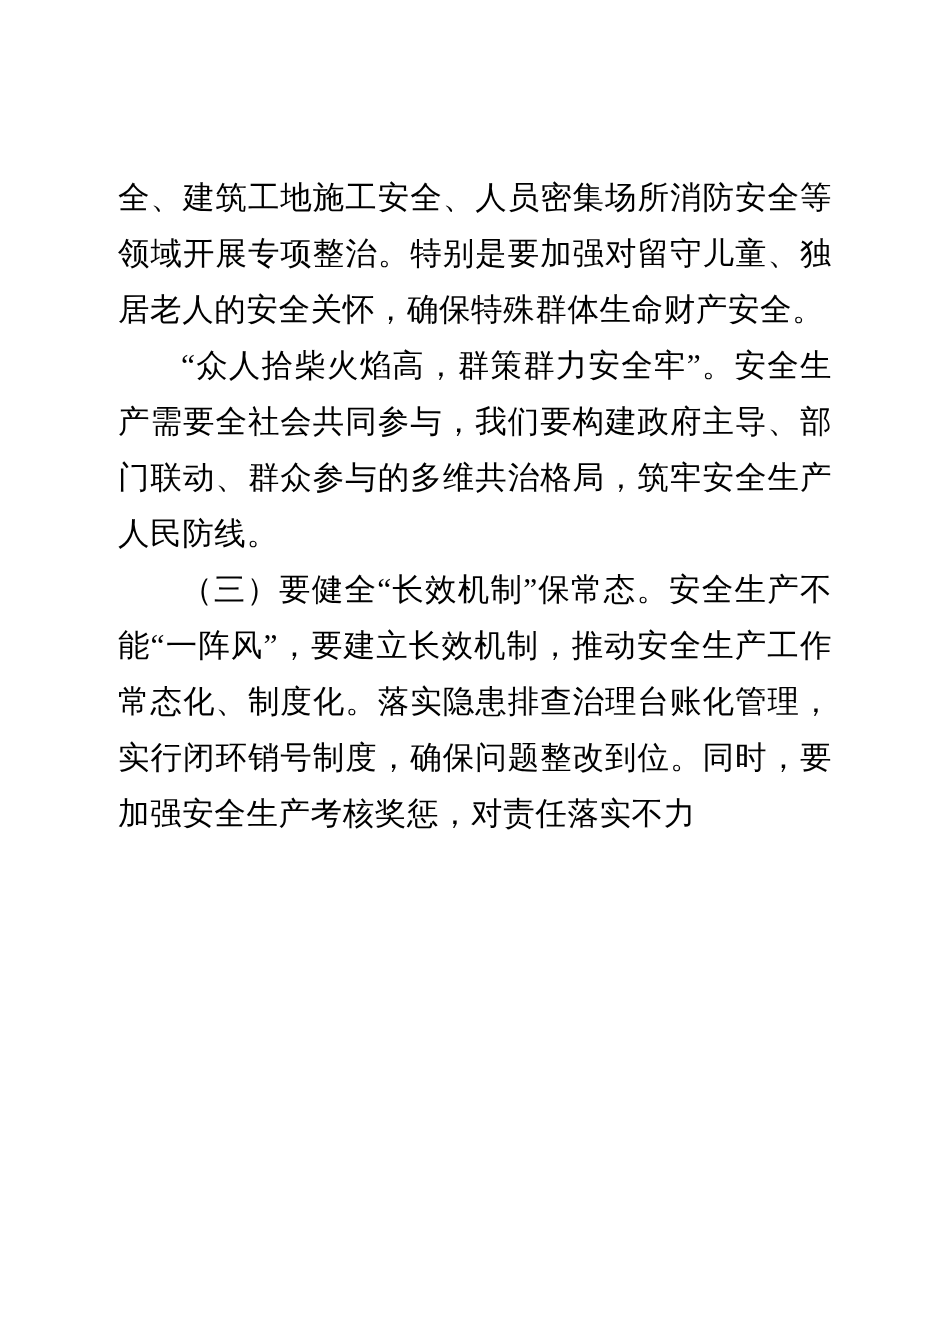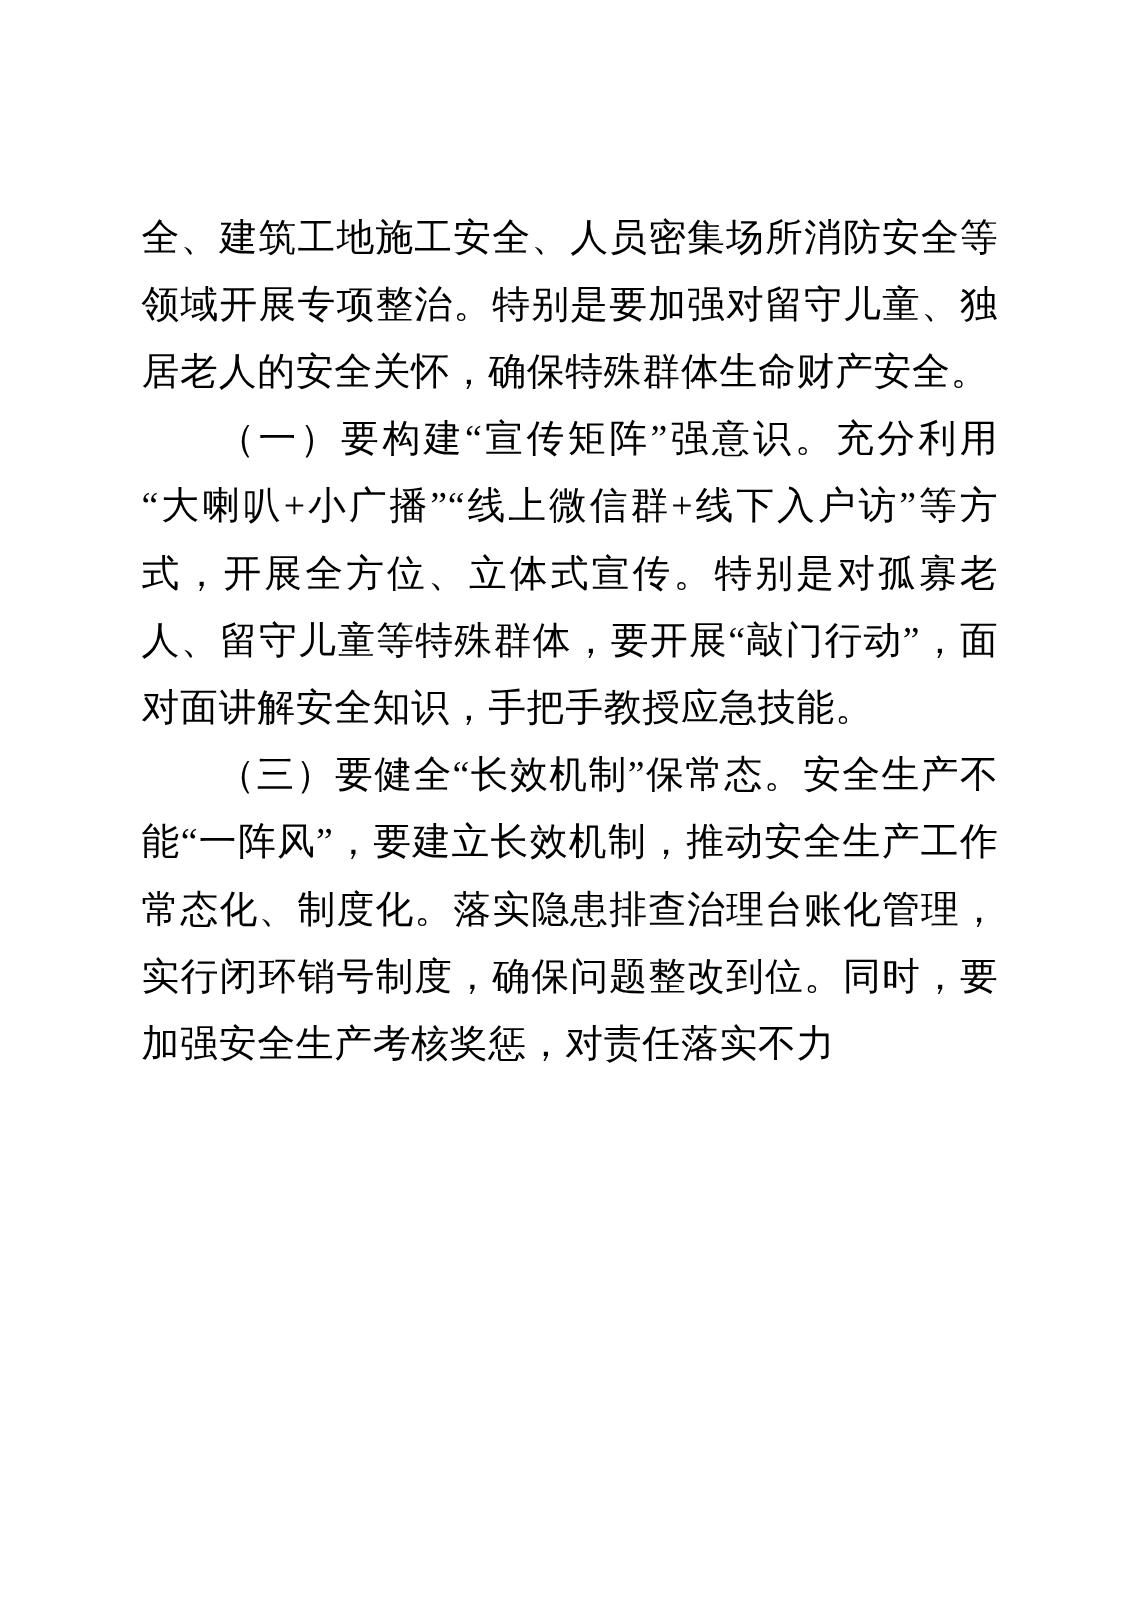--- a/index.html
+++ b/index.html
@@ -52,20 +52,20 @@
 </style>
 </head>
 <body>
 
 <div class="page">
   <div class="doc-body">
 
     <p class="para cont">全、建筑工地施工安全、人员密集场所消防安全等领域开展专项整治。特别是要加强对留守儿童、独居老人的安全关怀，确保特殊群体生命财产安全。</p>
 
 
+    <p class="para">“众人拾柴火焰高，群策群力安全牢”。安全生产需要全社会共同参与，我们要构建政府主导、部门联动、群众参与的多维共治格局，筑牢安全生产人民防线。</p>
 
-    <p class="para">（一）要构建“宣传矩阵”强意识。充分利用“大喇叭+小广播”“线上微信群+线下入户访”等方式，开展全方位、立体式宣传。特别是对孤寡老人、留守儿童等特殊群体，要开展“敲门行动”，面对面讲解安全知识，手把手教授应急技能。</p>
 
 
     <p class="para">（三）要健全“长效机制”保常态。安全生产不能“一阵风”，要建立长效机制，推动安全生产工作常态化、制度化。落实隐患排查治理台账化管理，实行闭环销号制度，确保问题整改到位。同时，要加强安全生产考核奖惩，对责任落实不力</p>
 
   </div>
 </div>
 
 </body></html>

